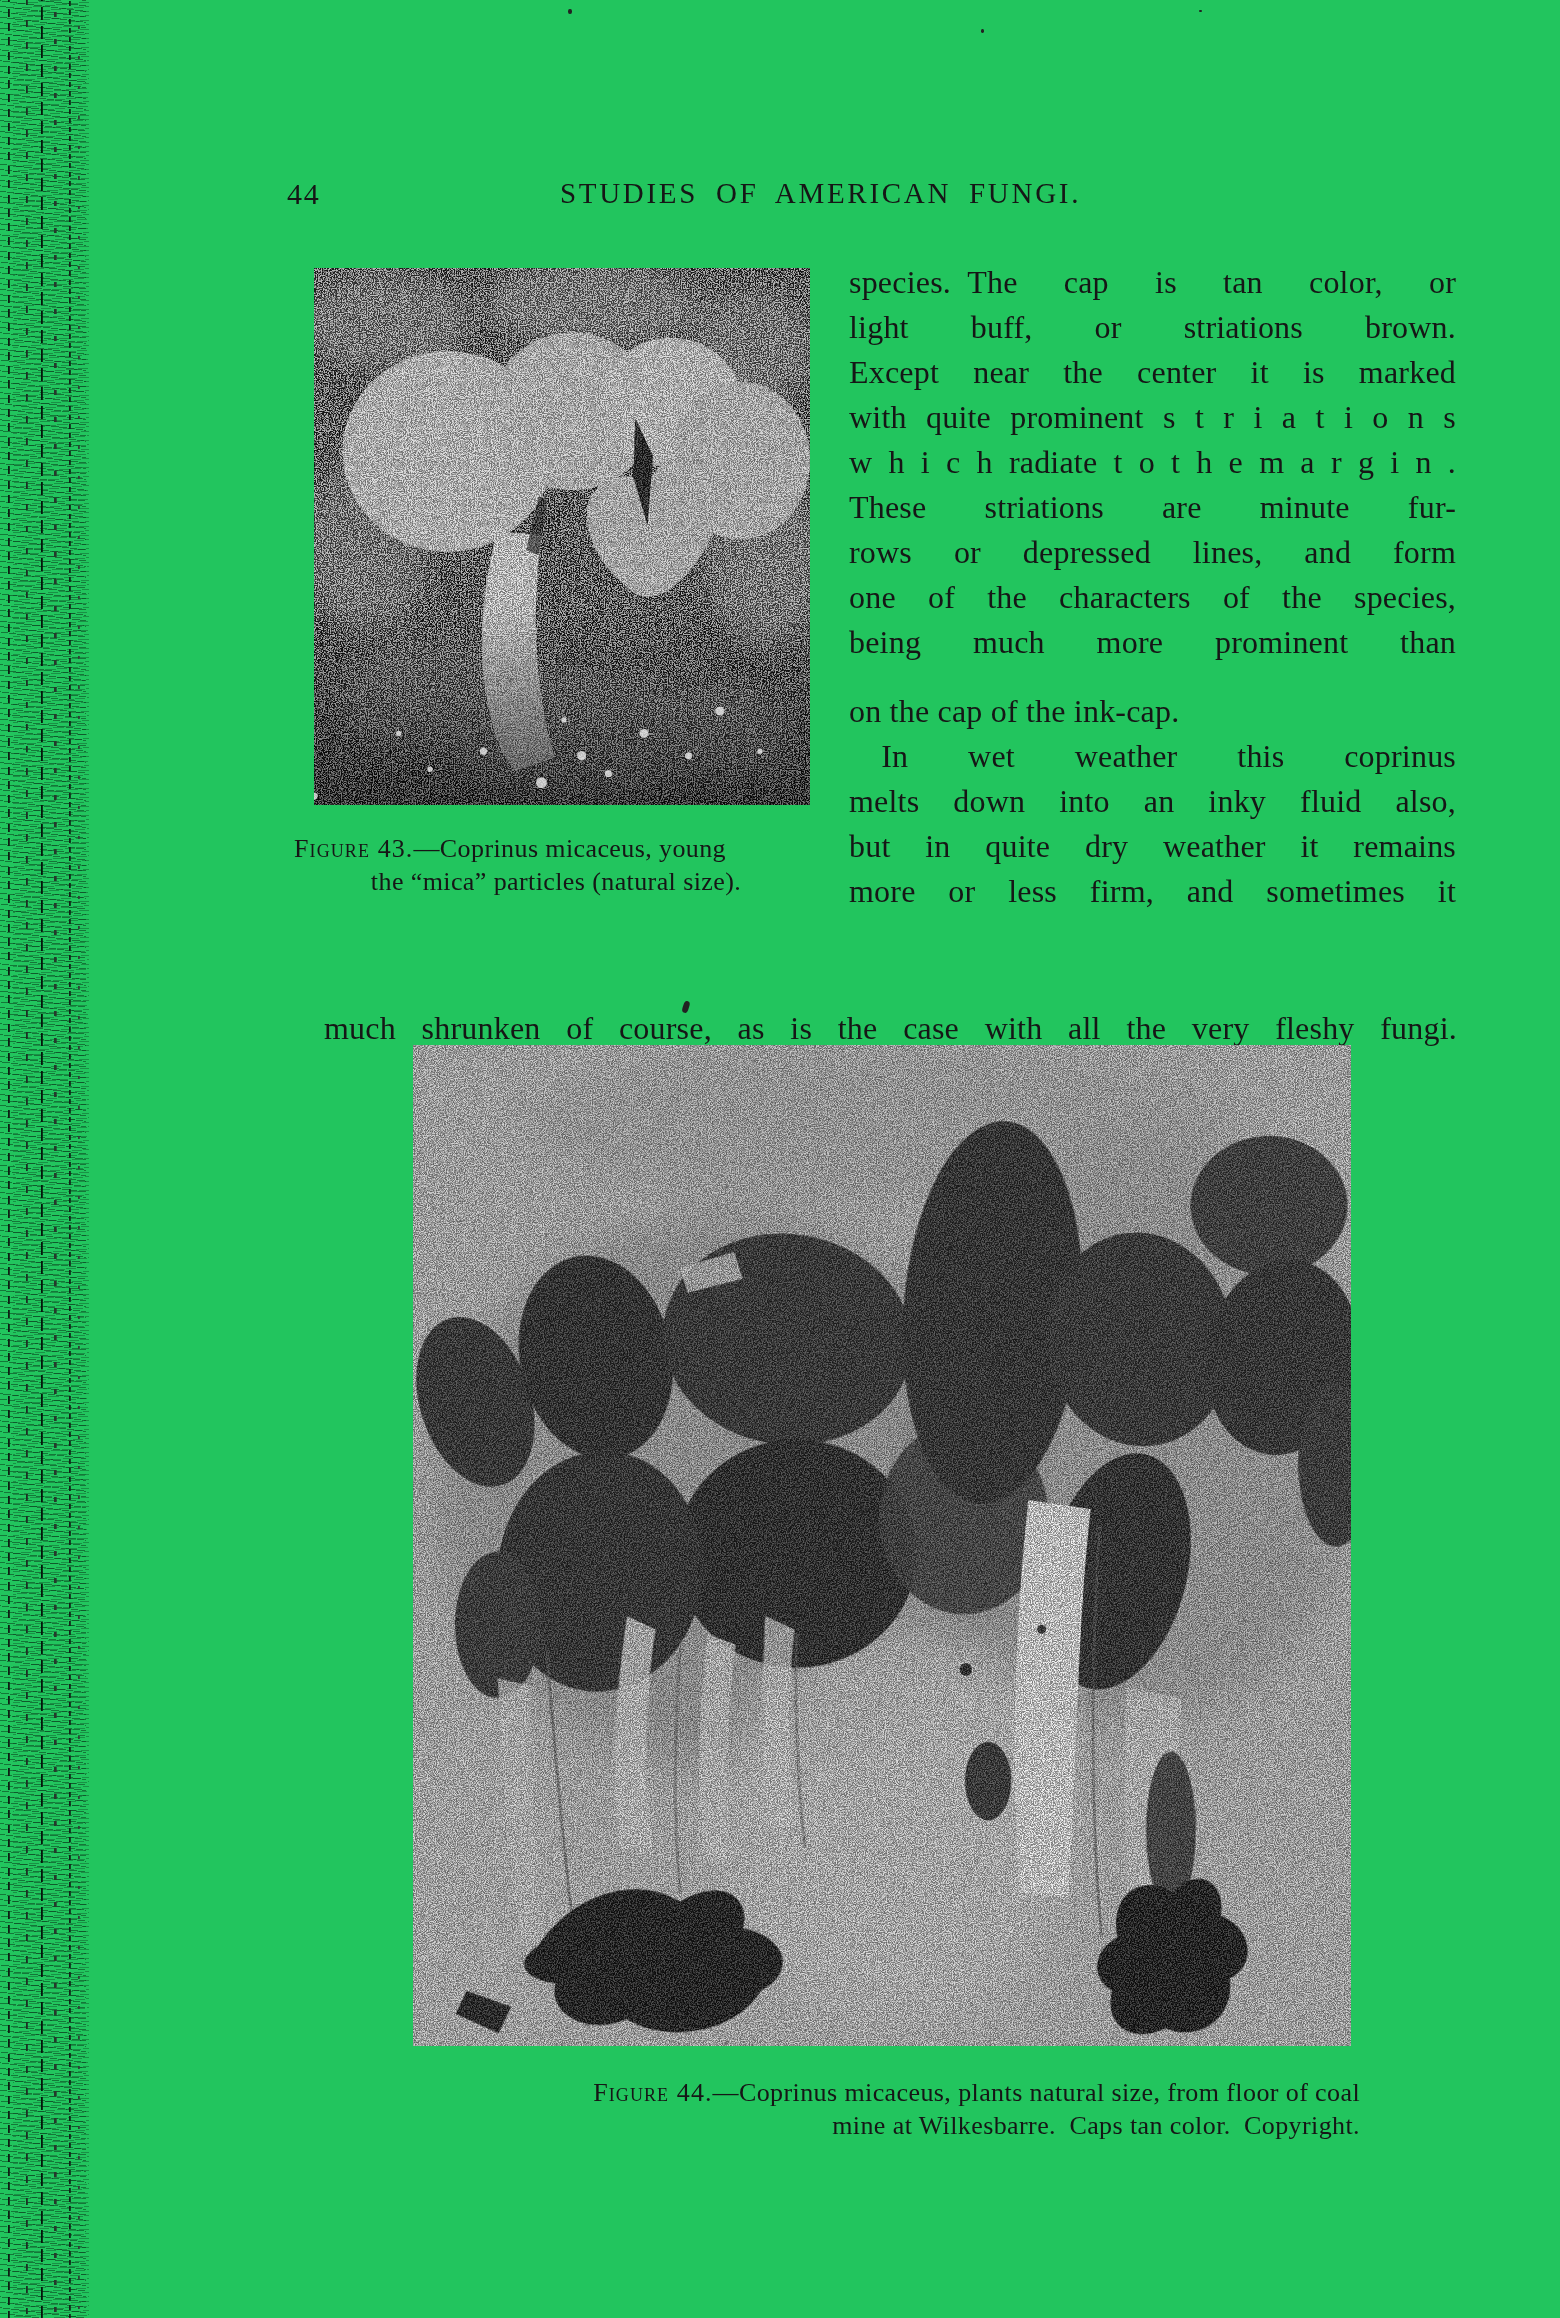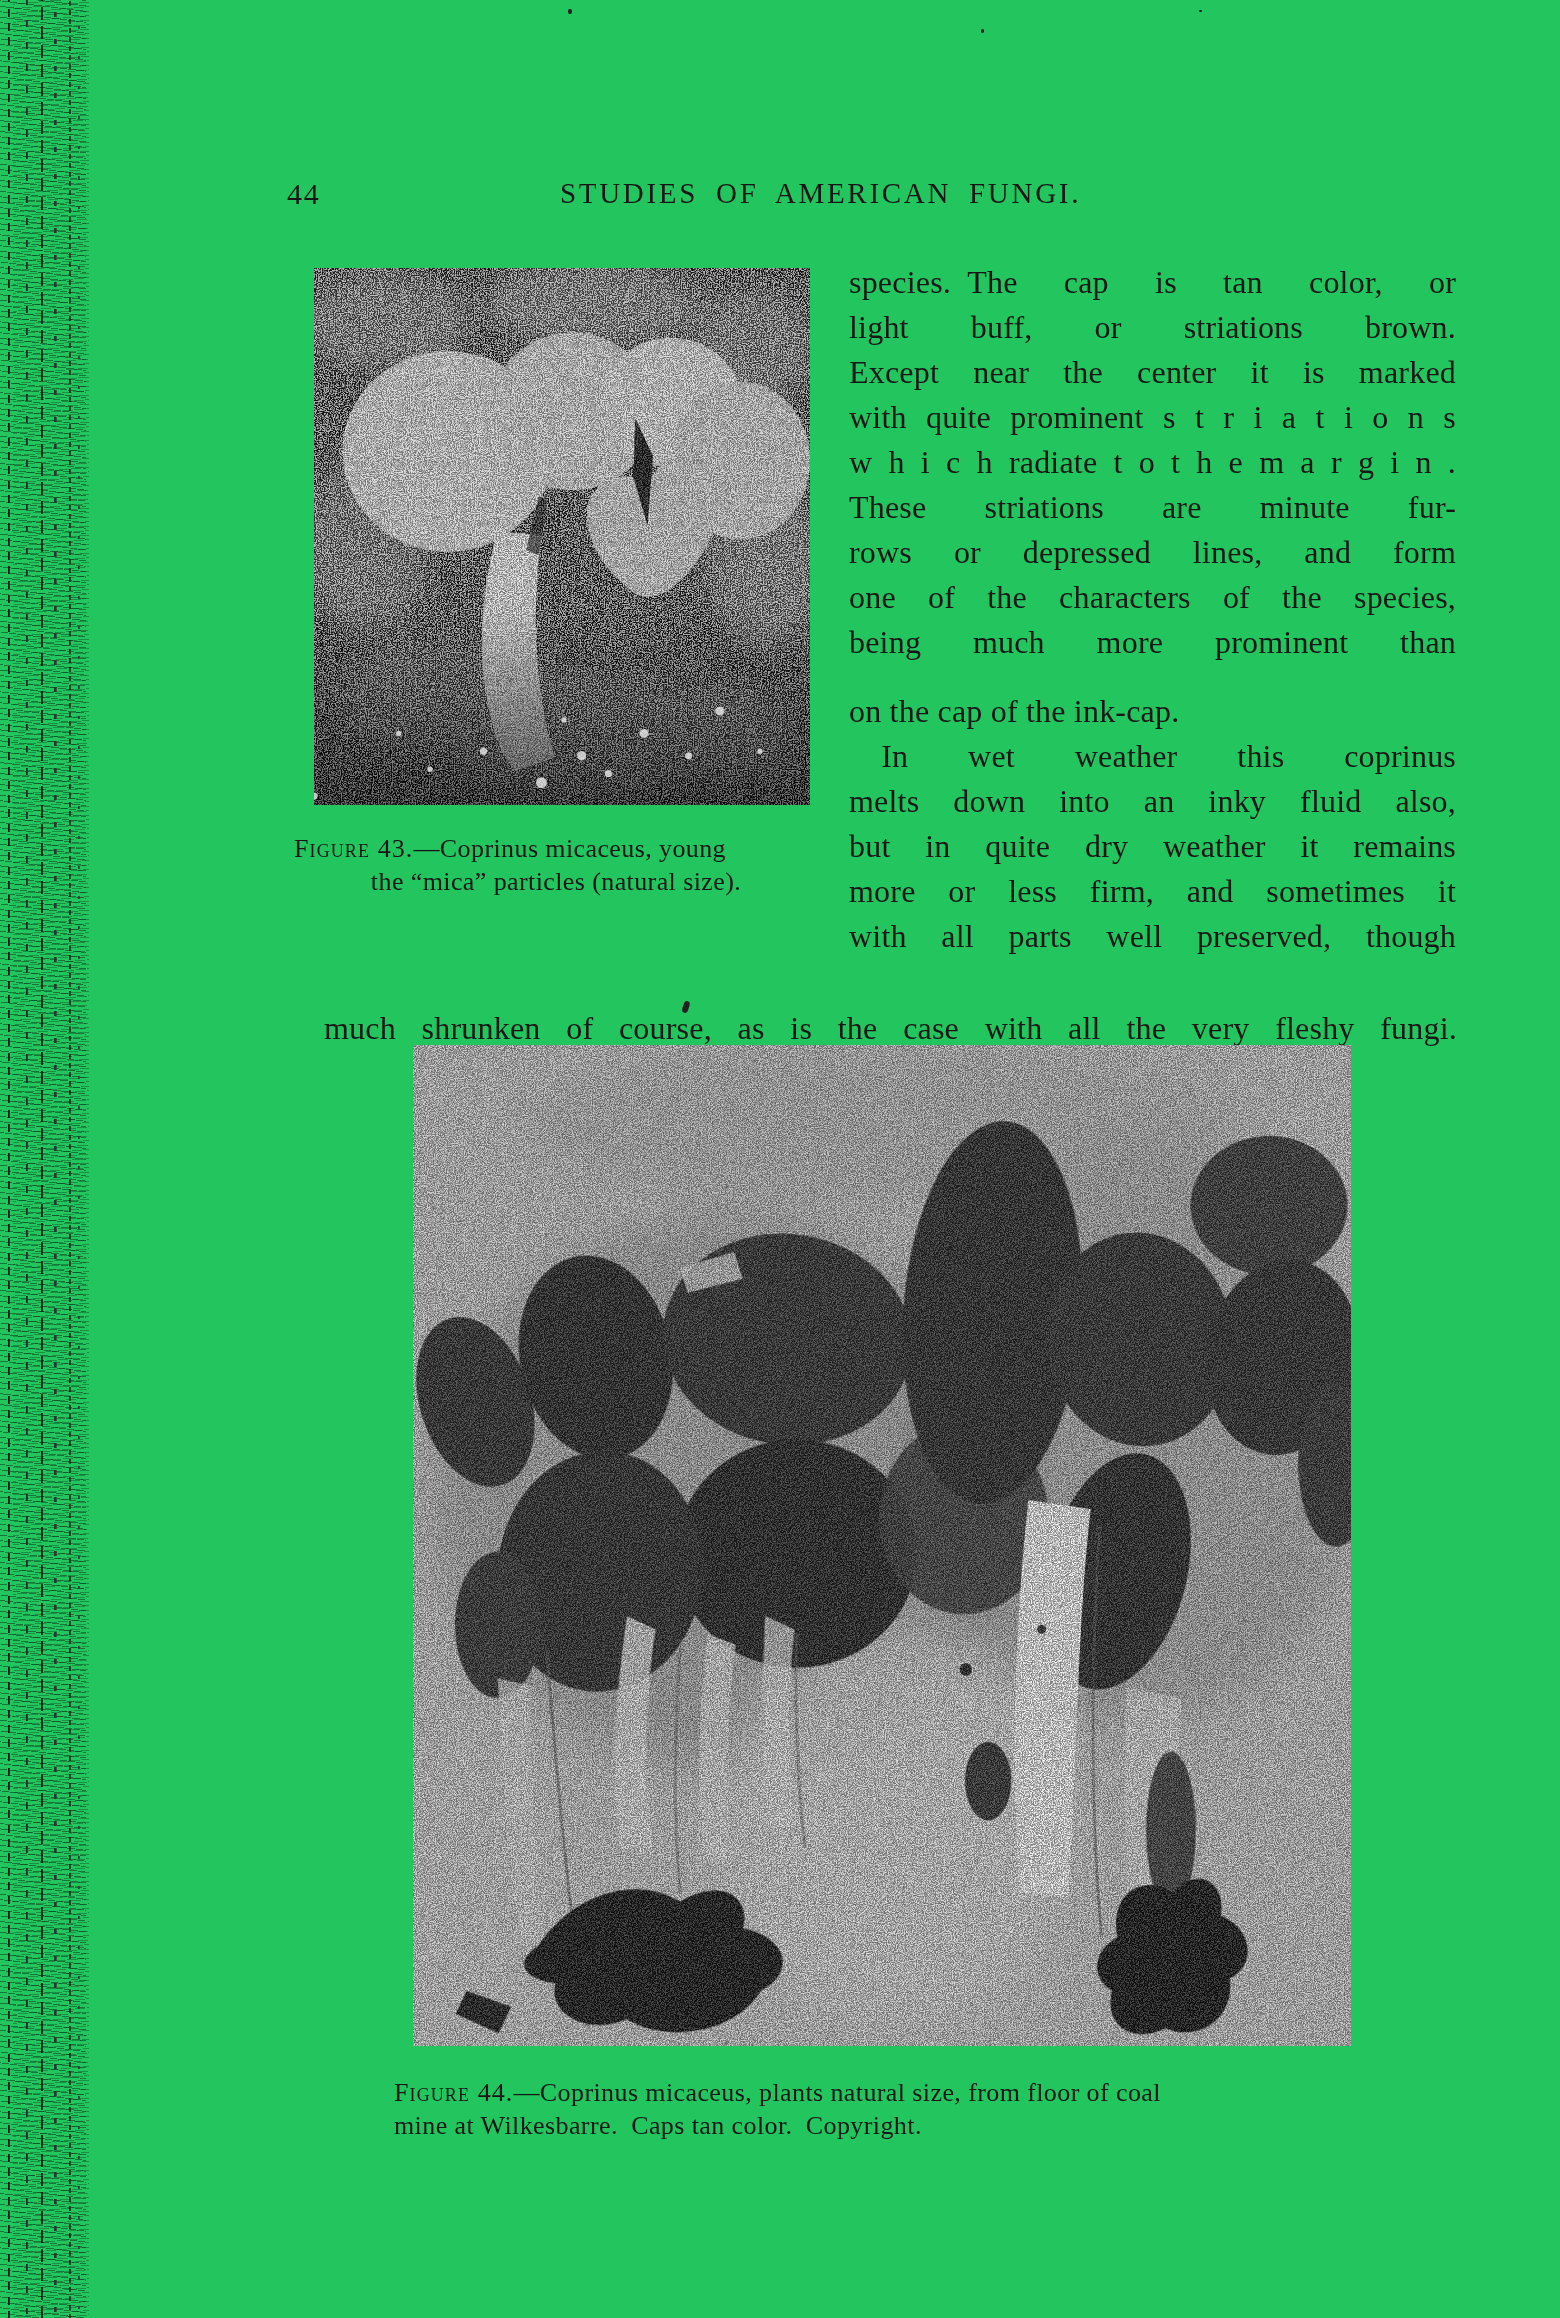--- a/index.html
+++ b/index.html
@@ -28,21 +28,21 @@
   .rightcol{position:absolute;left:849px;top:260px;width:607px;font-size:32px;
             line-height:45px;letter-spacing:0.2px;}
   .rightcol .tline{text-align:justify;text-align-last:justify;height:45px;overflow:visible;}
   .rightcol .tline:nth-child(10){text-align-last:left;margin-top:24px;}
   .fullline{position:absolute;left:324px;top:1010px;width:1133px;font-size:32px;
             text-align:justify;text-align-last:justify;letter-spacing:0.2px;}
   
   .cap{font-size:26px;line-height:33px;letter-spacing:0.4px;}
   .cap43{position:absolute;left:294px;top:832px;width:524px;}
   .cap43 .capline.c{text-align:center;}
-  .cap44{position:absolute;left:394px;top:2076px;width:954px;text-align:left;}
+  .cap44{position:absolute;left:406px;top:2076px;width:954px;text-align:right;}
   .figlabel{font-variant:small-caps;letter-spacing:1.1px;}
   
   .photo-box{position:absolute;}
   .photo-box svg{display:block;width:100%;height:100%;}
   .fig43-box{left:314px;top:268px;width:496px;height:537px;}
   .fig44-box{left:413px;top:1045px;width:938px;height:1001px;}
 </style>
 </head>
 <body>
 
@@ -136,21 +136,20 @@
       <div class="tline">w h i c h radiate t o t h e m a r g i n .</div>
       <div class="tline">These striations are minute fur-</div>
       <div class="tline">rows or depressed lines, and form</div>
       <div class="tline">one of the characters of the species,</div>
       <div class="tline">being much more prominent than</div>
       <div class="tline">on the cap of the ink-cap.</div>
       <div class="tline"> In wet weather this coprinus</div>
       <div class="tline">melts down into an inky fluid also,</div>
       <div class="tline">but in quite dry weather it remains</div>
       <div class="tline">more or less firm, and sometimes it</div>
-      <div class="tline">with all parts well preserved, though</div>
     </div>
 
   <div class="cap cap43">
     <div class="capline l1"><span class="figlabel">Figure 43.</span><span>—Coprinus micaceus, young</span></div>
     <div class="capline c">the “mica” particles (natural size).</div>
   </div>
 
   <div class="fullline">much shrunken of course, as is the case with all the very fleshy fungi.</div>
 
   <div class="photo-box fig44-box">

